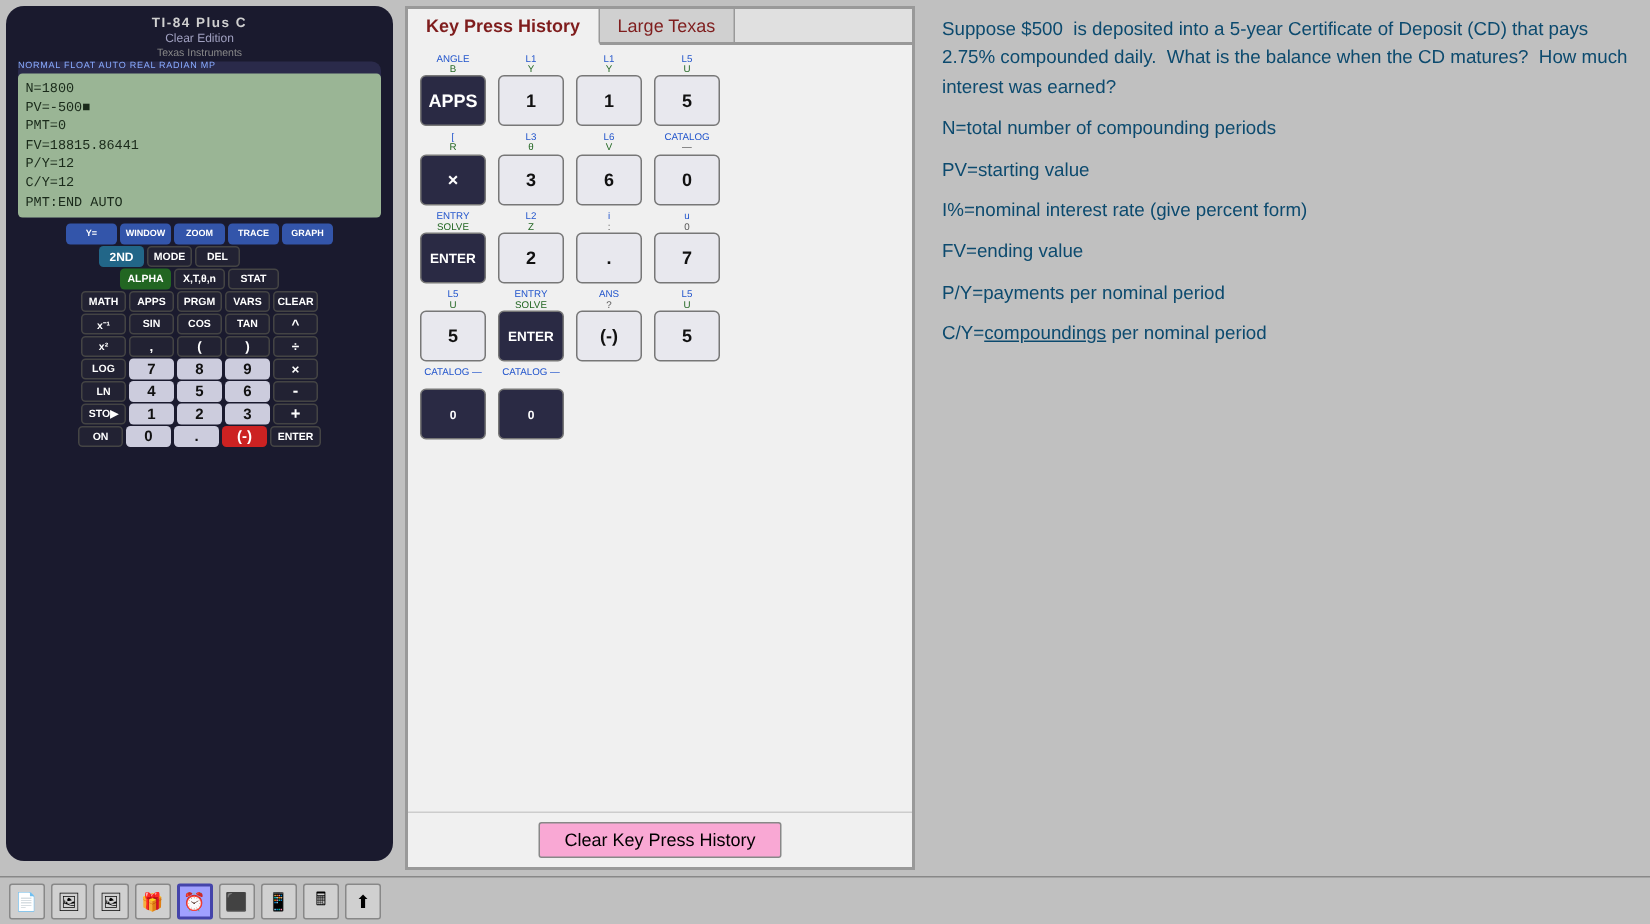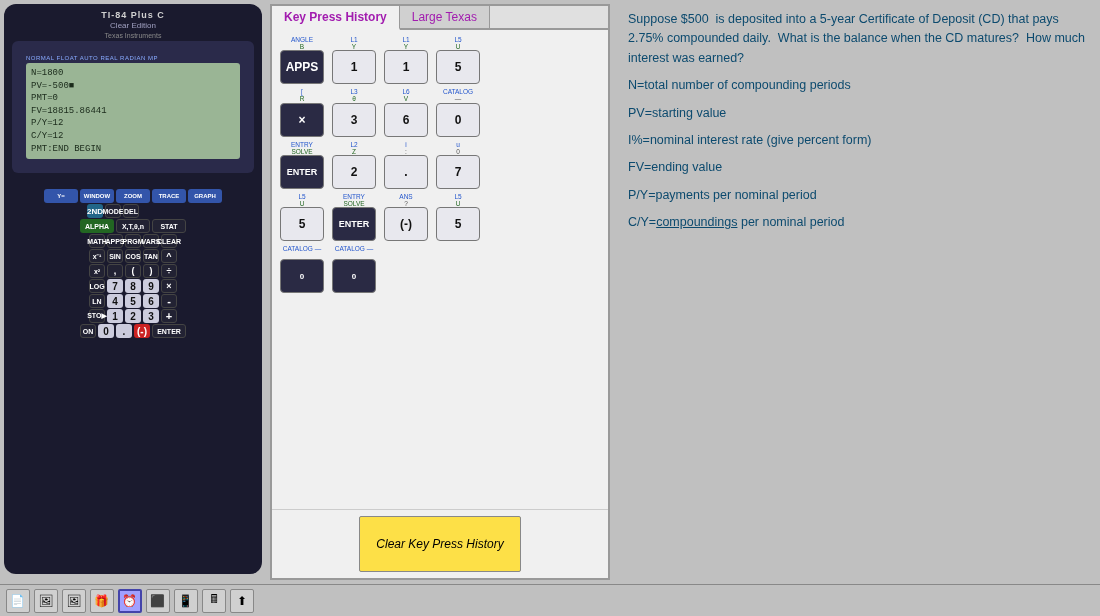--- a/index.html
+++ b/index.html
@@ -56,22 +56,22 @@
     .ti-logo {
       text-align: center;
       font-size: 7px;
       color: #888;
       margin-bottom: 2px;
     }
 
     .calc-screen-area {
       background: #2a2a4a;
       border-radius: 6px;
-      padding: 14px;
-      margin-bottom: 16px;
+      padding: 0;
+      margin-bottom: 4px;
     }
 
     .calc-screen-header {
       display: flex;
       justify-content: space-between;
       font-size: 6px;
       color: #88aaff;
       margin-bottom: 2px;
       letter-spacing: 0.5px;
     }
@@ -115,21 +115,21 @@
     }
 
     .btn-blue { background: #3355aa; }
     .btn-green { background: #226622; }
     .btn-dark { background: #222233; border: 1px solid #444; }
     .btn-red { background: #cc2222; }
     .btn-white { background: #ccccdd; color: #111; }
     .btn-teal { background: #226688; }
 
     .btn-wide { width: 34px; height: 14px; }
-    .btn-med { width: 16px; height: 14px; }
+    .btn-med { width: 30px; height: 14px; }
 
     
     .kph-panel {
       flex: 1;
       background: #f0f0f0;
       border: 2px solid #999;
       display: flex;
       flex-direction: column;
       margin: 4px 4px 4px 0;
       max-width: 340px;
@@ -140,21 +140,21 @@
       background: #e0e0e0;
       border-bottom: 2px solid #999;
     }
 
     .kph-tab {
       padding: 4px 12px;
       font-size: 12px;
       cursor: pointer;
       border-right: 1px solid #999;
       background: #d0d0d0;
-      color: #a21caf;
+      color: #7f1d1d;
     }
 
     .kph-tab.active {
       background: #f0f0f0;
       border-bottom: 2px solid #f0f0f0;
       margin-bottom: -2px;
       font-weight: bold;
     }
 
     .kph-content {
@@ -174,27 +174,26 @@
     }
 
     .kph-footer {
       padding: 6px;
       display: flex;
       justify-content: center;
       border-top: 1px solid #ccc;
     }
 
     .clear-btn {
-      background: #fde047;
+      background: #f9a8d4;
       border: 1px solid #888;
-      padding: 20px 16px;
+      padding: 4px 16px;
       font-size: 12px;
       cursor: pointer;
       border-radius: 2px;
-      font-style: italic;
     }
 
     
     .info-panel {
       flex: 1;
       padding: 10px 14px;
       font-size: 12.5px;
       line-height: 1.55;
       color: #0c4a6e;
       overflow-y: auto;
@@ -303,21 +302,21 @@
 
       <div class="calc-screen-area">
         <div class="calc-screen-header">NORMAL FLOAT AUTO REAL RADIAN MP</div>
         <div class="calc-screen">
           <div>N=1800</div>
           <div>PV=-500■</div>
           <div>PMT=0</div>
           <div>FV=18815.86441</div>
           <div>P/Y=12</div>
           <div>C/Y=12</div>
-          <div>PMT:END BEGIN</div>
+          <div>PMT:END AUTO</div>
         </div>
       </div>
 
       <div class="calc-buttons">
         <div class="calc-row">
           <button class="calc-btn btn-blue btn-wide" style="font-size:6px;">Y=</button>
           <button class="calc-btn btn-blue btn-wide" style="font-size:6px;">WINDOW</button>
           <button class="calc-btn btn-blue btn-wide" style="font-size:6px;">ZOOM</button>
           <button class="calc-btn btn-blue btn-wide" style="font-size:6px;">TRACE</button>
           <button class="calc-btn btn-blue btn-wide" style="font-size:6px;">GRAPH</button>

